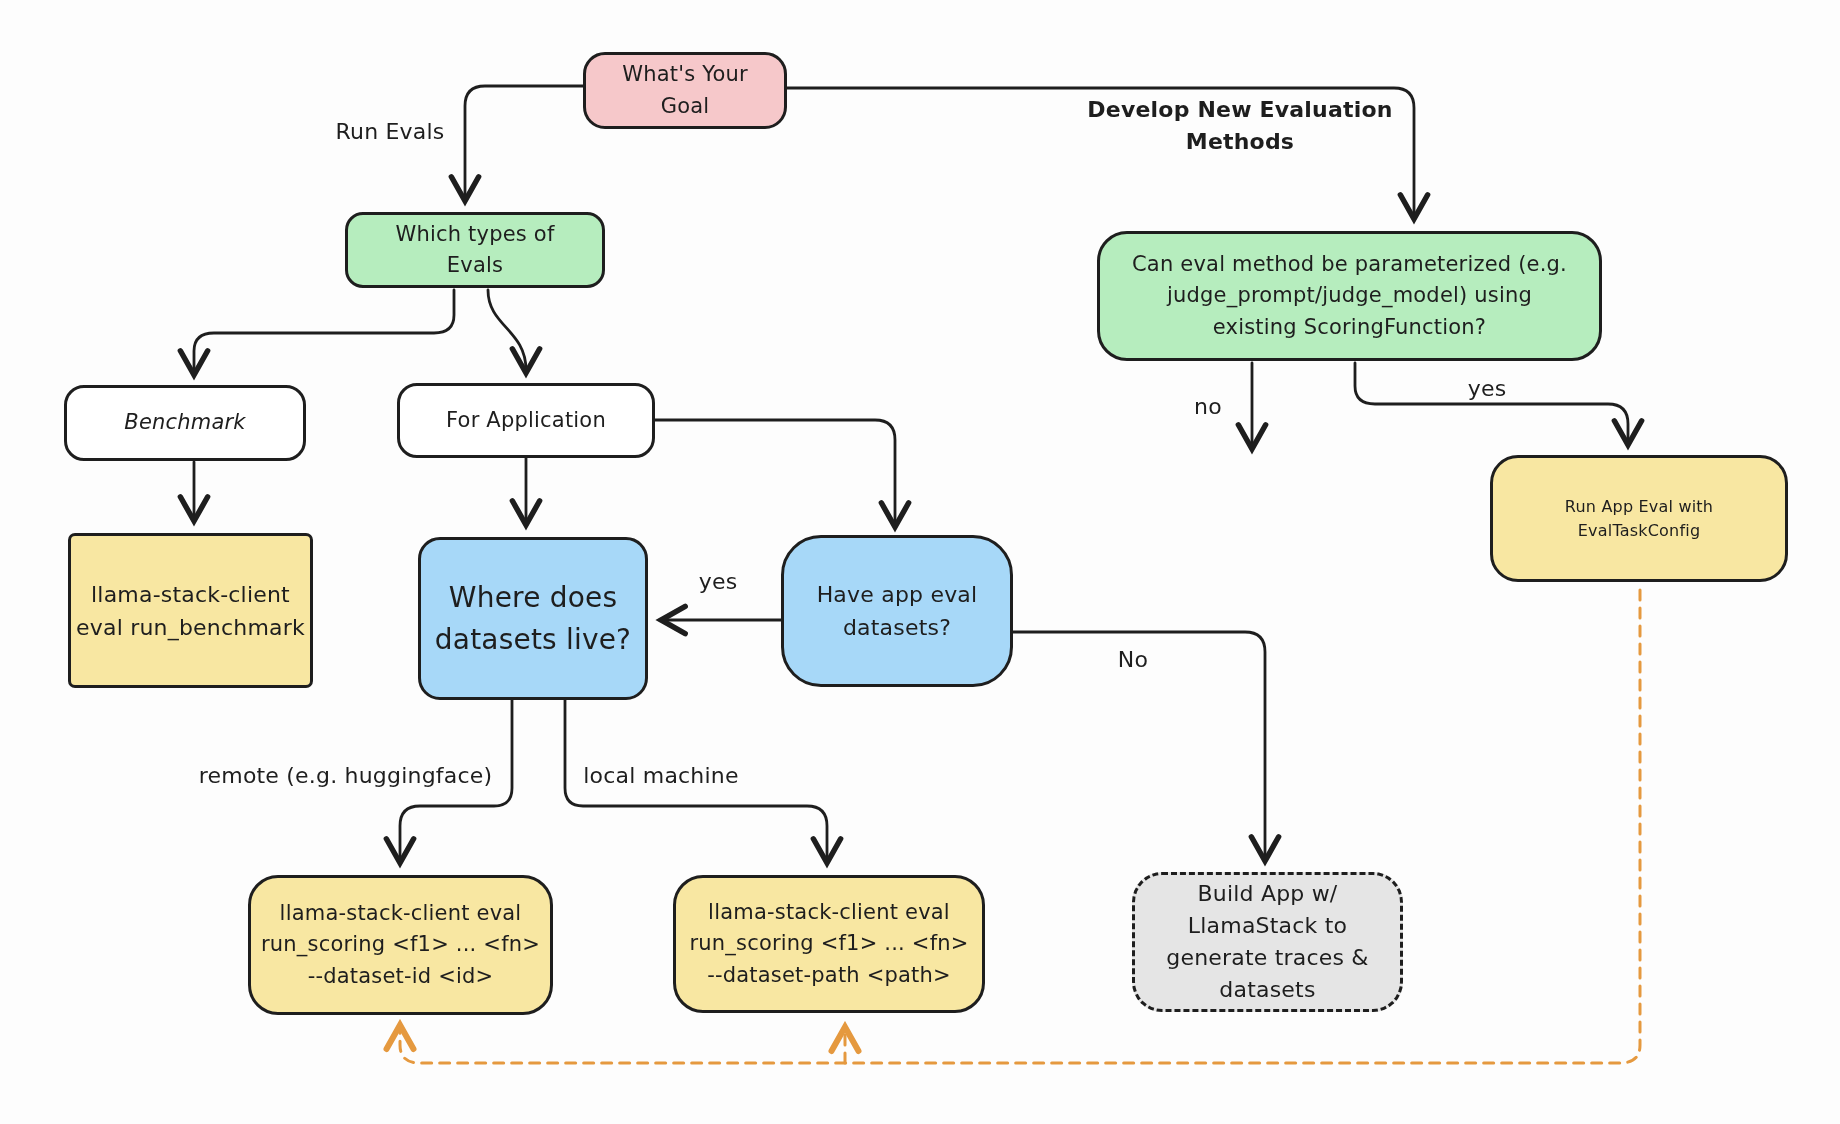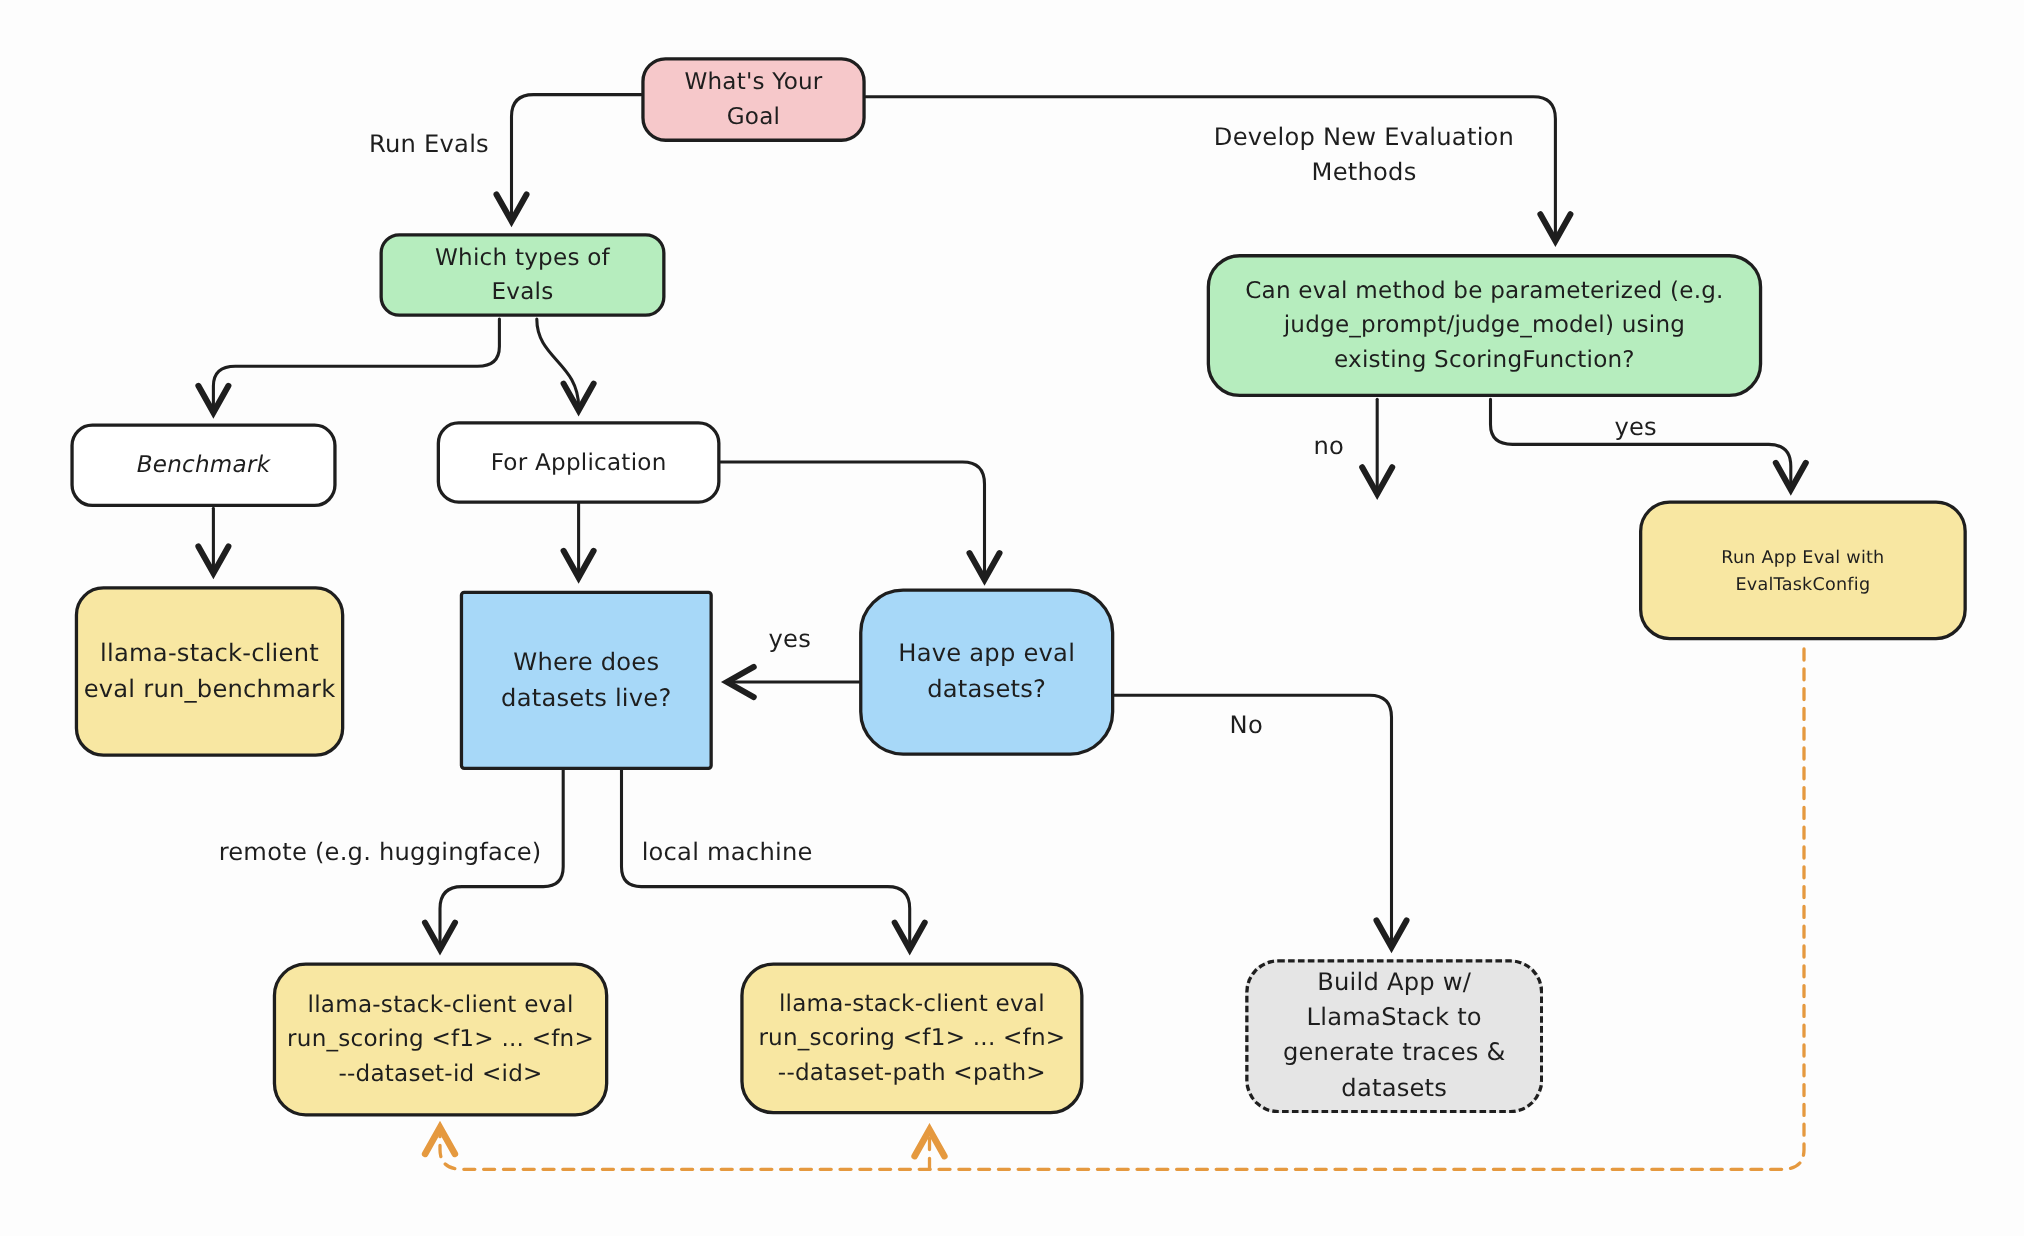--- a/index.html
+++ b/index.html
@@ -33,32 +33,32 @@
     color:#1e1e1e;
     font-size:22px;
     line-height:1.45;
     letter-spacing:.2px;
   }
   
   .n-goal     {left:583px;top:52px;width:204px;height:77px;border-radius:22px;}
   .n-which    {left:345px;top:212px;width:260px;height:76px;border-radius:18px;}
   .n-bench    {left:64px;top:385px;width:242px;height:76px;border-radius:20px;font-style:italic;}
   .n-forapp   {left:397px;top:383px;width:258px;height:75px;border-radius:20px;}
-  .n-runbench {left:68px;top:533px;width:245px;height:155px;border-radius:26px;font-size:22px;}
-  .n-where    {left:418px;top:537px;width:230px;height:163px;border-radius:4px;font-size:22px;}
+  .n-runbench {left:68px;top:533px;width:245px;height:155px;border-radius:7px;font-size:22px;}
+  .n-where    {left:418px;top:537px;width:230px;height:163px;border-radius:22px;font-size:28px;}
   .n-have     {left:781px;top:535px;width:232px;height:152px;border-radius:40px;font-size:22px;}
   .n-canparam {left:1097px;top:231px;width:505px;height:130px;border-radius:30px;}
   .n-addcode  {left:1092px;top:458px;width:298px;height:127px;border-radius:28px;font-size:22px;}
   .n-runapp   {left:1490px;top:455px;width:298px;height:127px;border-radius:28px;font-size:16px;}
   .n-scoreid  {left:248px;top:875px;width:305px;height:140px;border-radius:30px;}
   .n-scorepath{left:673px;top:875px;width:312px;height:138px;border-radius:30px;}
   .n-buildapp {left:1132px;top:872px;width:271px;height:140px;border-radius:30px;border-style:dashed;font-size:22px;line-height:1.45;}
   
   .l-runevals {left:290px;top:116px;width:200px;}
-  .l-develop  {left:1060px;top:110px;width:360px;}
+  .l-develop  {left:1060px;top:94px;width:360px;font-weight:bold;}
   .l-yesleft  {left:688px;top:566px;width:60px;}
   .l-nobranch {left:1103px;top:644px;width:60px;}
   .l-noparam  {left:1178px;top:391px;width:60px;}
   .l-yesparam {left:1457px;top:373px;width:60px;}
   .l-remote   {left:188px;top:760px;width:315px;}
   .l-local    {left:576px;top:760px;width:170px;}
 </style>
 </head>
 <body>
 

